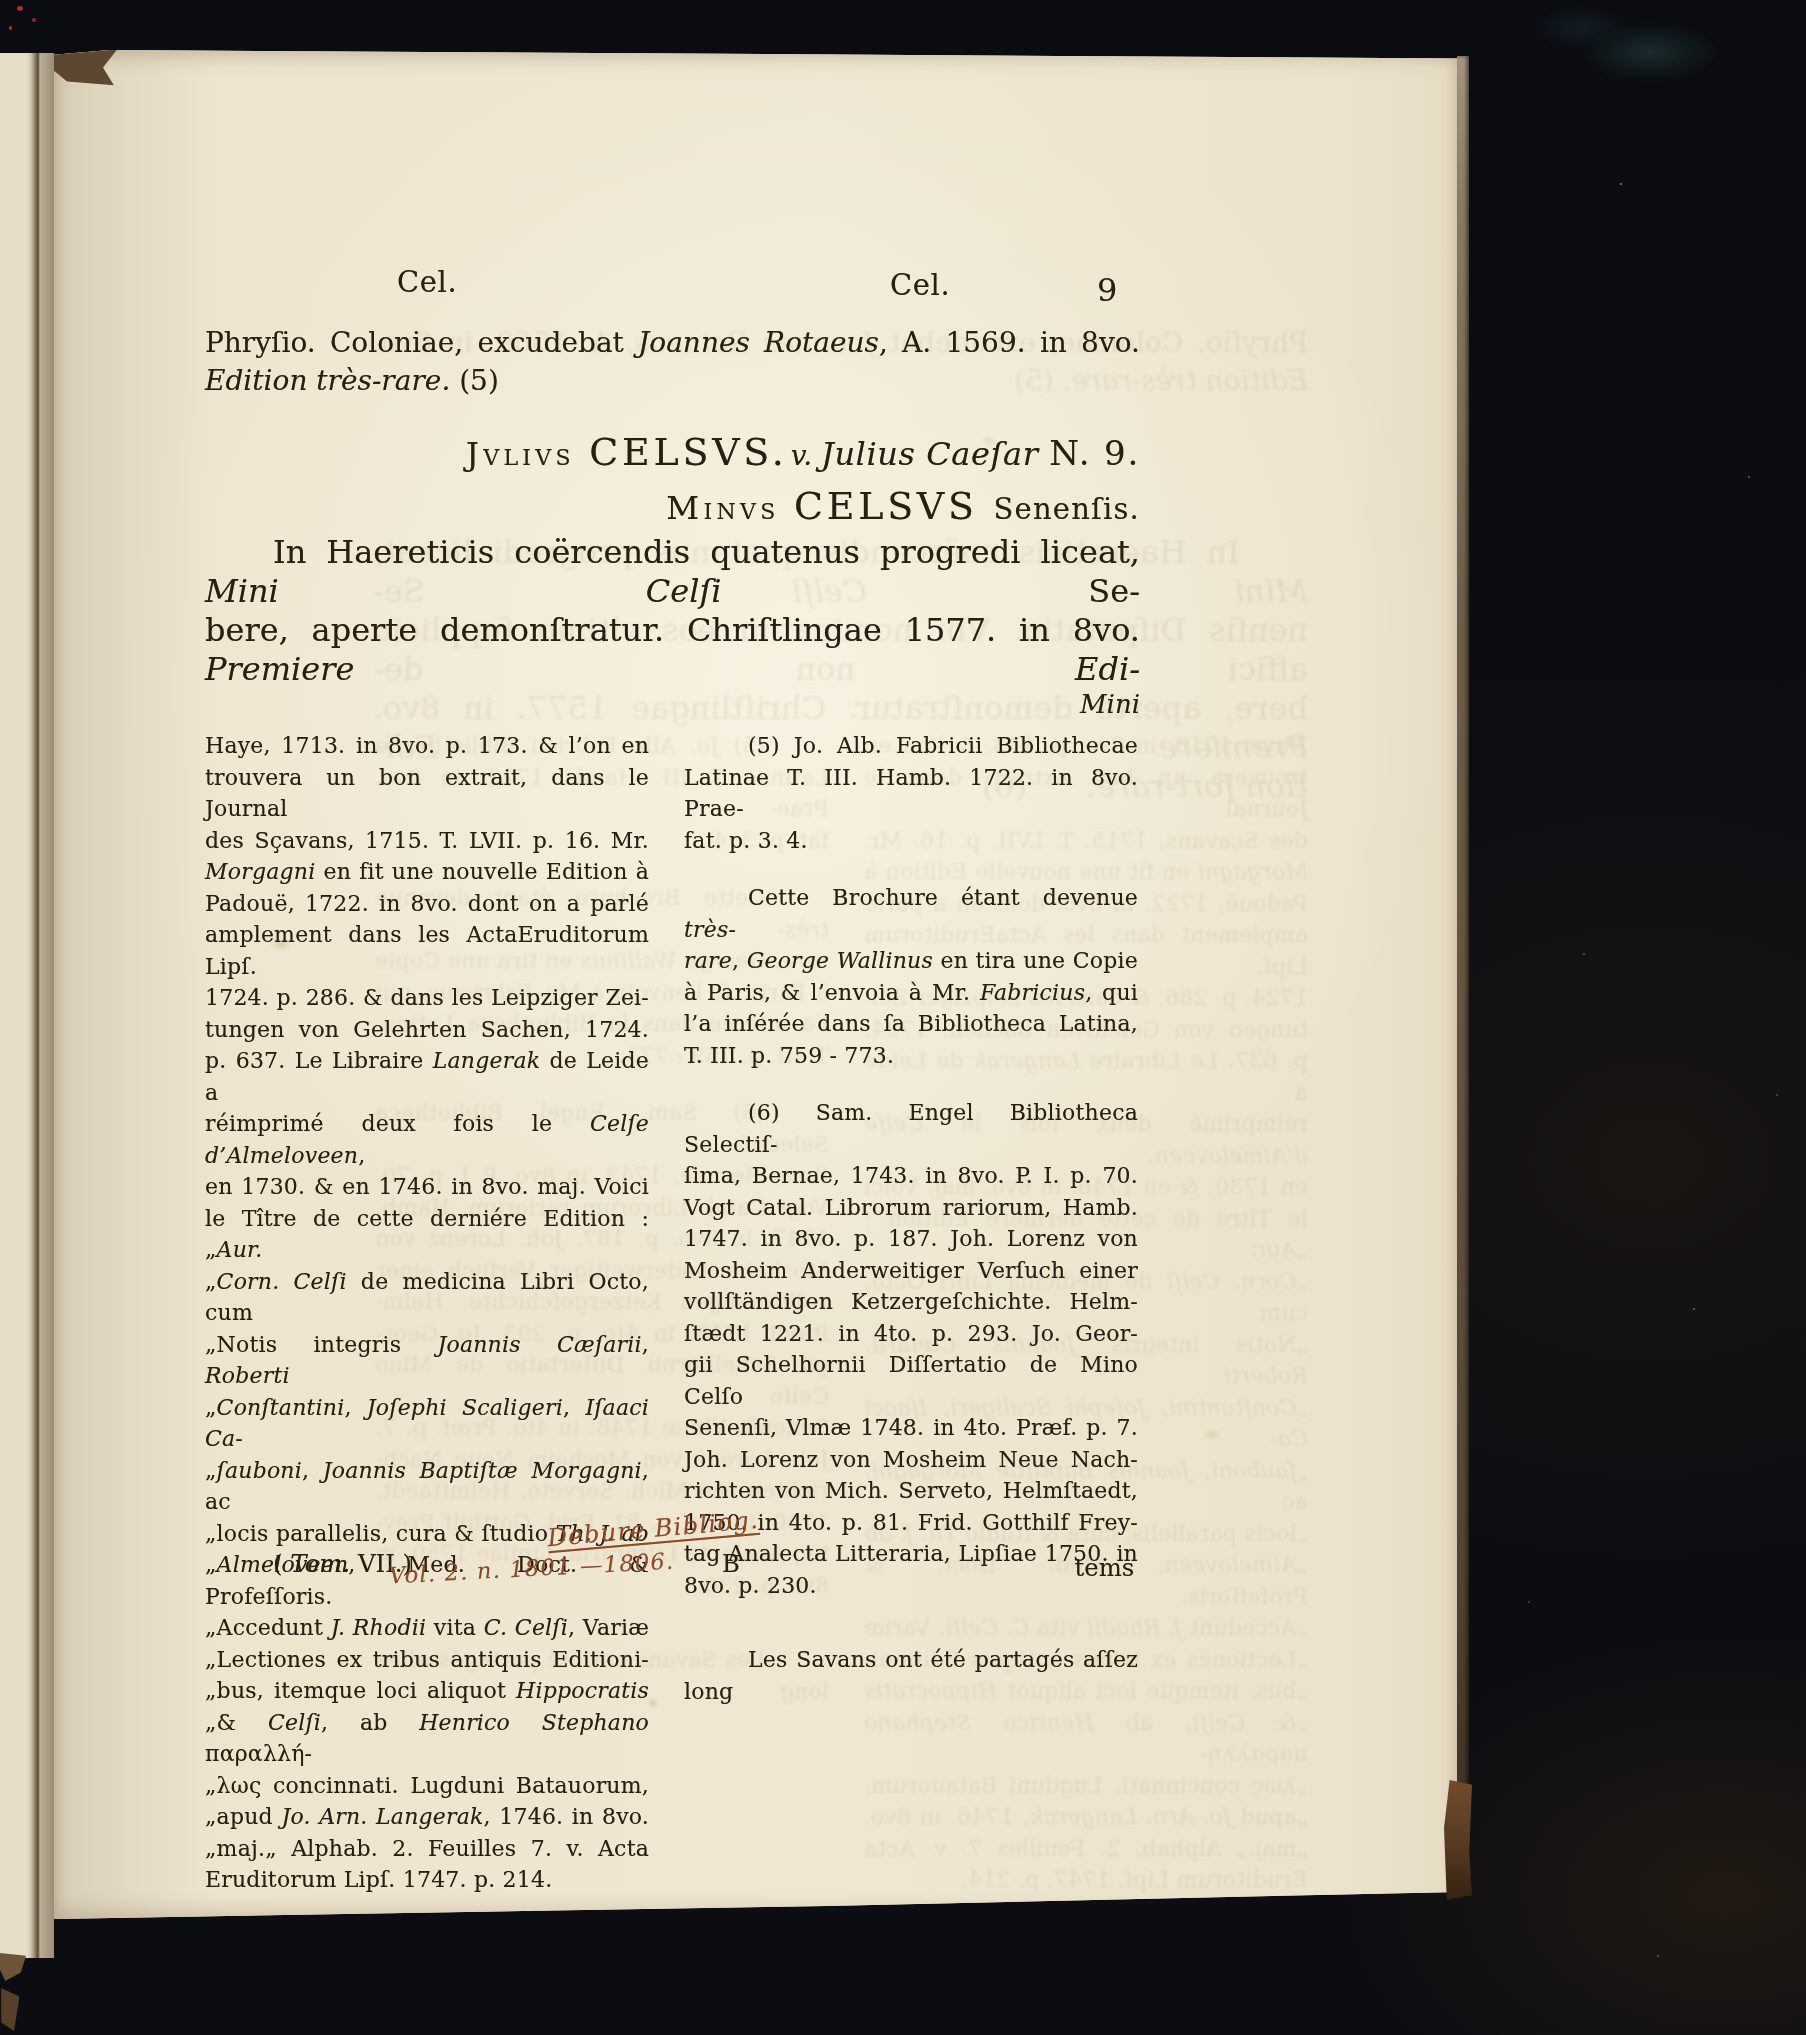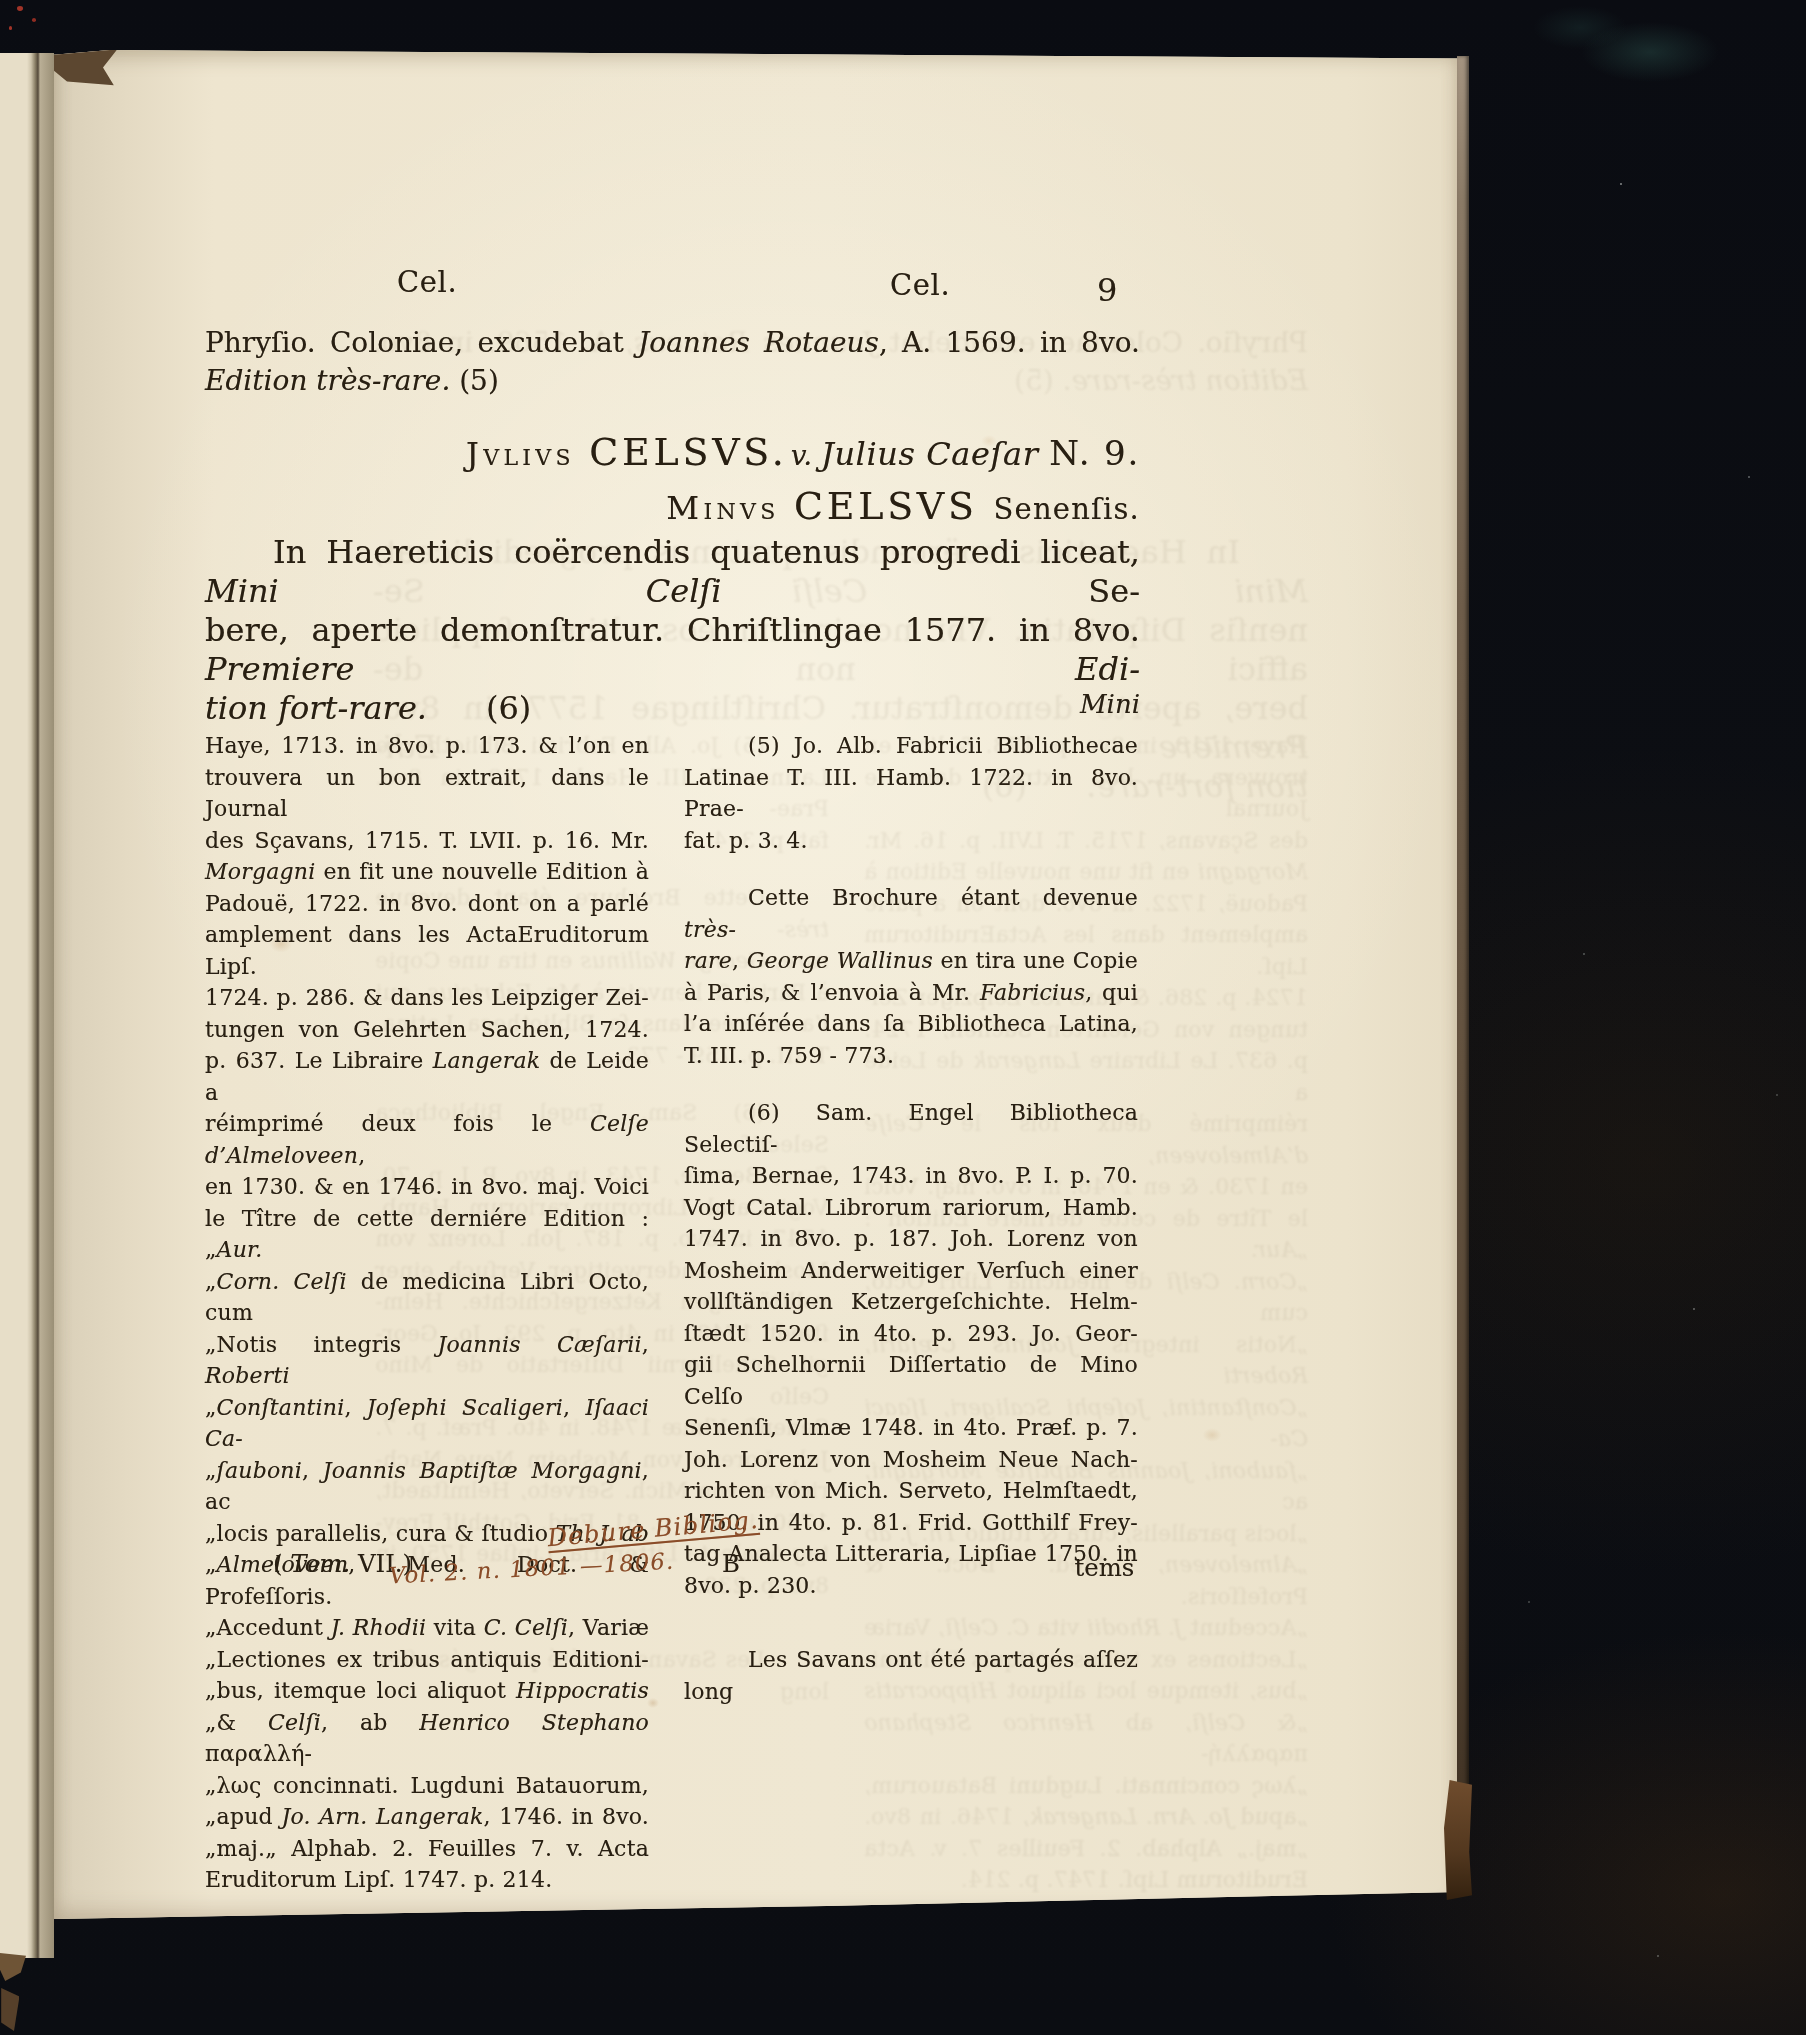--- a/index.html
+++ b/index.html
@@ -177,21 +177,20 @@
         <div class="ln">Phryſio. Coloniae, excudebat <span class="it">Joannes Rotaeus</span>, A. 1569. in 8vo.</div>
         <div class="ln nf"><span class="it">Edition très-rare.</span> (5)</div>
       </div>
 
     <div class="t ink h" style="top:380px;"><span class="h-sc">Jvlivs </span><span class="h-lg">CELSVS.</span><span>  </span><span class="h-it-sm">v. </span><span class="h-it">Julius Caeſar </span><span class="h-lg2">N. 9.</span></div>
     <div class="t ink h" style="top:434px;"><span class="h-sc">Minvs </span><span class="h-lg">CELSVS </span><span class="h-md">Senenſis.</span></div>
 
     <div class="t ink para" style="top:483px;" id="paragraph-block">
         <div class="ln">In Haereticis coërcendis quatenus progredi liceat, <span class="it">Mini Celſi</span> Se-</div>
         <div class="ln">bere, aperte demonſtratur.  Chriſtlingae 1577. in 8vo.  <span class="it">Premiere Edi-</span></div>
-        <div class="ln nf"><span class="it">tion fort-rare.</span><span class="gl">(6)</span></div>
       </div>
 
     <span class="t ink catch" style="left:1002px;top:639px;width:84px;text-align:right;">Mini</span>
 
     <div class="t ink col col-left" style="top:680px;" id="col-left">
         <div class="ln">Haye, 1713. in 8vo. p. 173. &amp; l’on en</div>
         <div class="ln">trouvera un bon extrait, dans le Journal</div>
         <div class="ln">des Sçavans, 1715. T. LVII. p. 16. Mr.</div>
         <div class="ln"><span class="it">Morgagni</span> en fit une nouvelle Edition à</div>
         <div class="ln">Padouë, 1722. in 8vo. dont on a parlé</div>
@@ -225,21 +224,21 @@
         <div class="ln"><span class="it">rare</span>, <span class="it">George Wallinus</span> en tira une Copie</div>
         <div class="ln">à Paris, &amp; l’envoia à Mr. <span class="it">Fabricius</span>, qui</div>
         <div class="ln">l’a inſérée dans ſa Bibliotheca Latina,</div>
         <div class="ln nf">T. III. p. 759 - 773.</div>
         <div class="ln ind gap">(6) Sam. Engel Bibliotheca Selectiſ-</div>
         <div class="ln">ſima, Bernae, 1743. in 8vo. P. I.  p. 70.</div>
         <div class="ln">Vogt Catal. Librorum rariorum, Hamb.</div>
         <div class="ln">1747. in 8vo. p. 187.   Joh. Lorenz von</div>
         <div class="ln">Mosheim Anderweitiger Verſuch einer</div>
         <div class="ln">vollſtändigen Ketzergeſchichte.   Helm-</div>
-        <div class="ln">ſtædt 1520. in 4to. p. 293.   Jo. Geor-</div>
+        <div class="ln">ſtædt 1221. in 4to. p. 293.   Jo. Geor-</div>
         <div class="ln">gii Schelhornii Diſſertatio de Mino Celſo</div>
         <div class="ln">Senenſi, Vlmæ 1748. in 4to. Præf. p. 7.</div>
         <div class="ln">Joh. Lorenz von Mosheim  Neue Nach-</div>
         <div class="ln">richten von Mich. Serveto,  Helmſtaedt,</div>
         <div class="ln">1750. in 4to. p. 81.  Frid. Gotthilf Frey-</div>
         <div class="ln">tag Analecta Litteraria,  Lipſiae 1750. in</div>
         <div class="ln nf">8vo. p. 230.</div>
         <div class="ln ind gap2">Les Savans ont été partagés aſſez long</div>
       </div>
 

